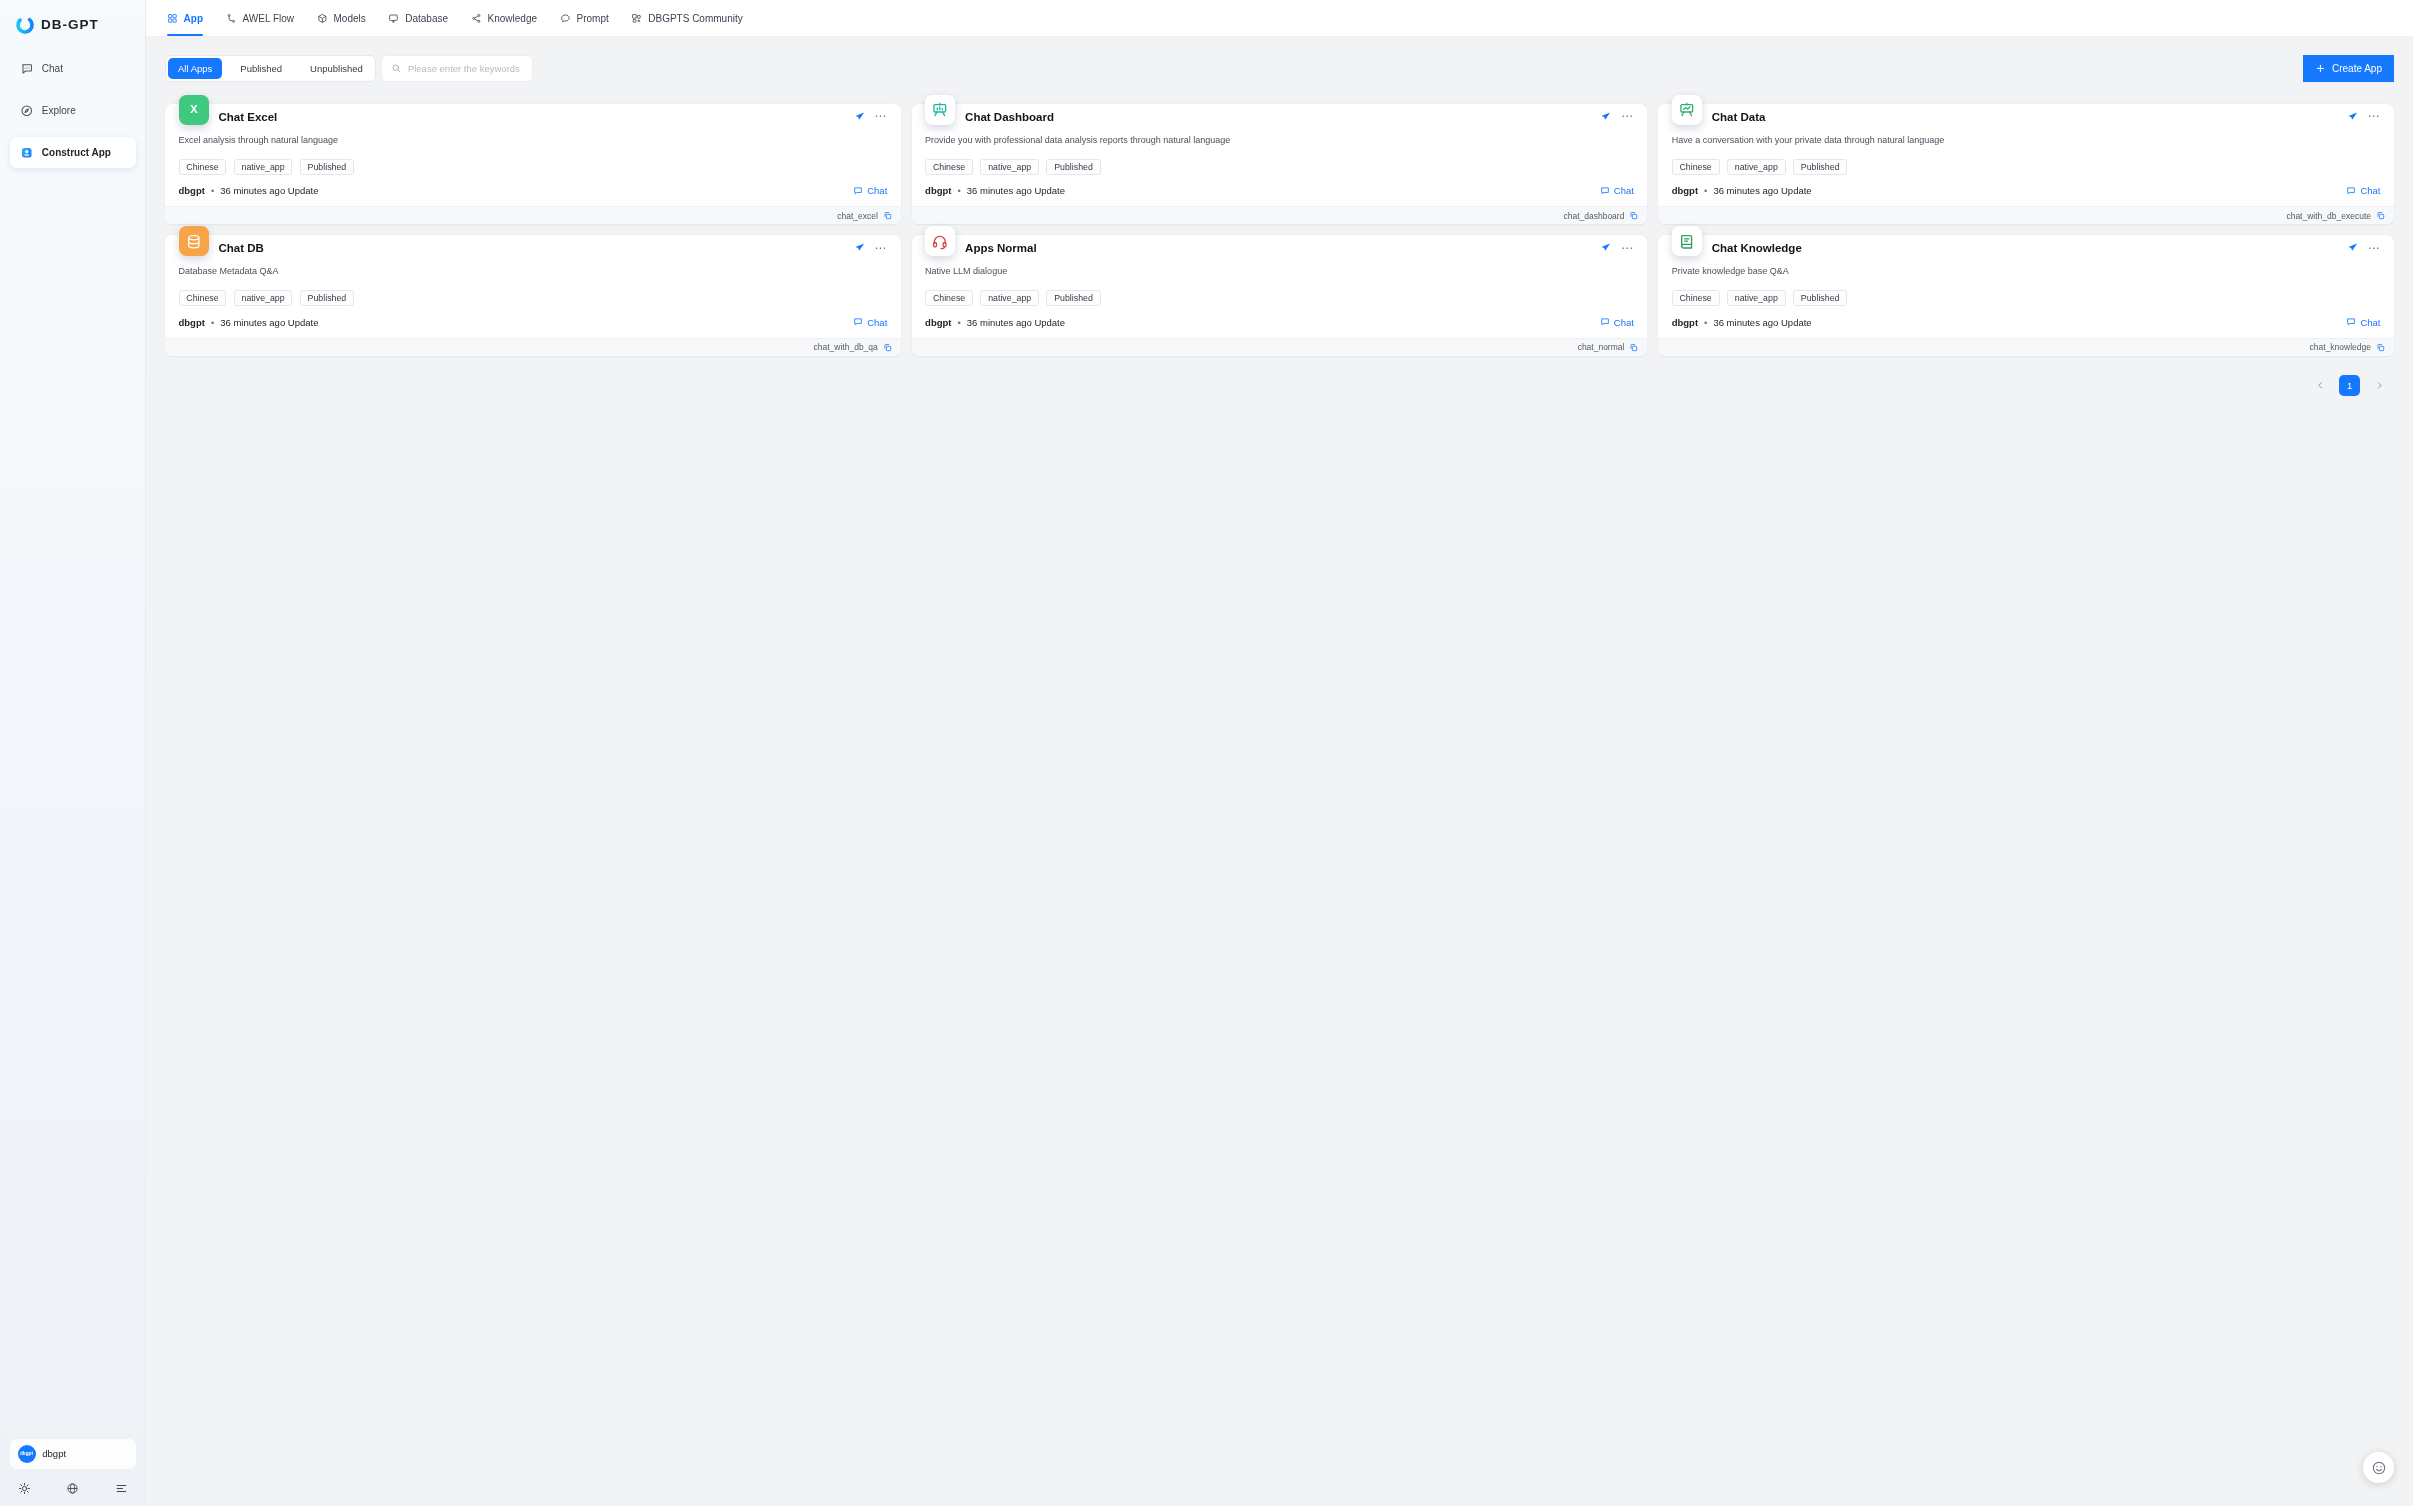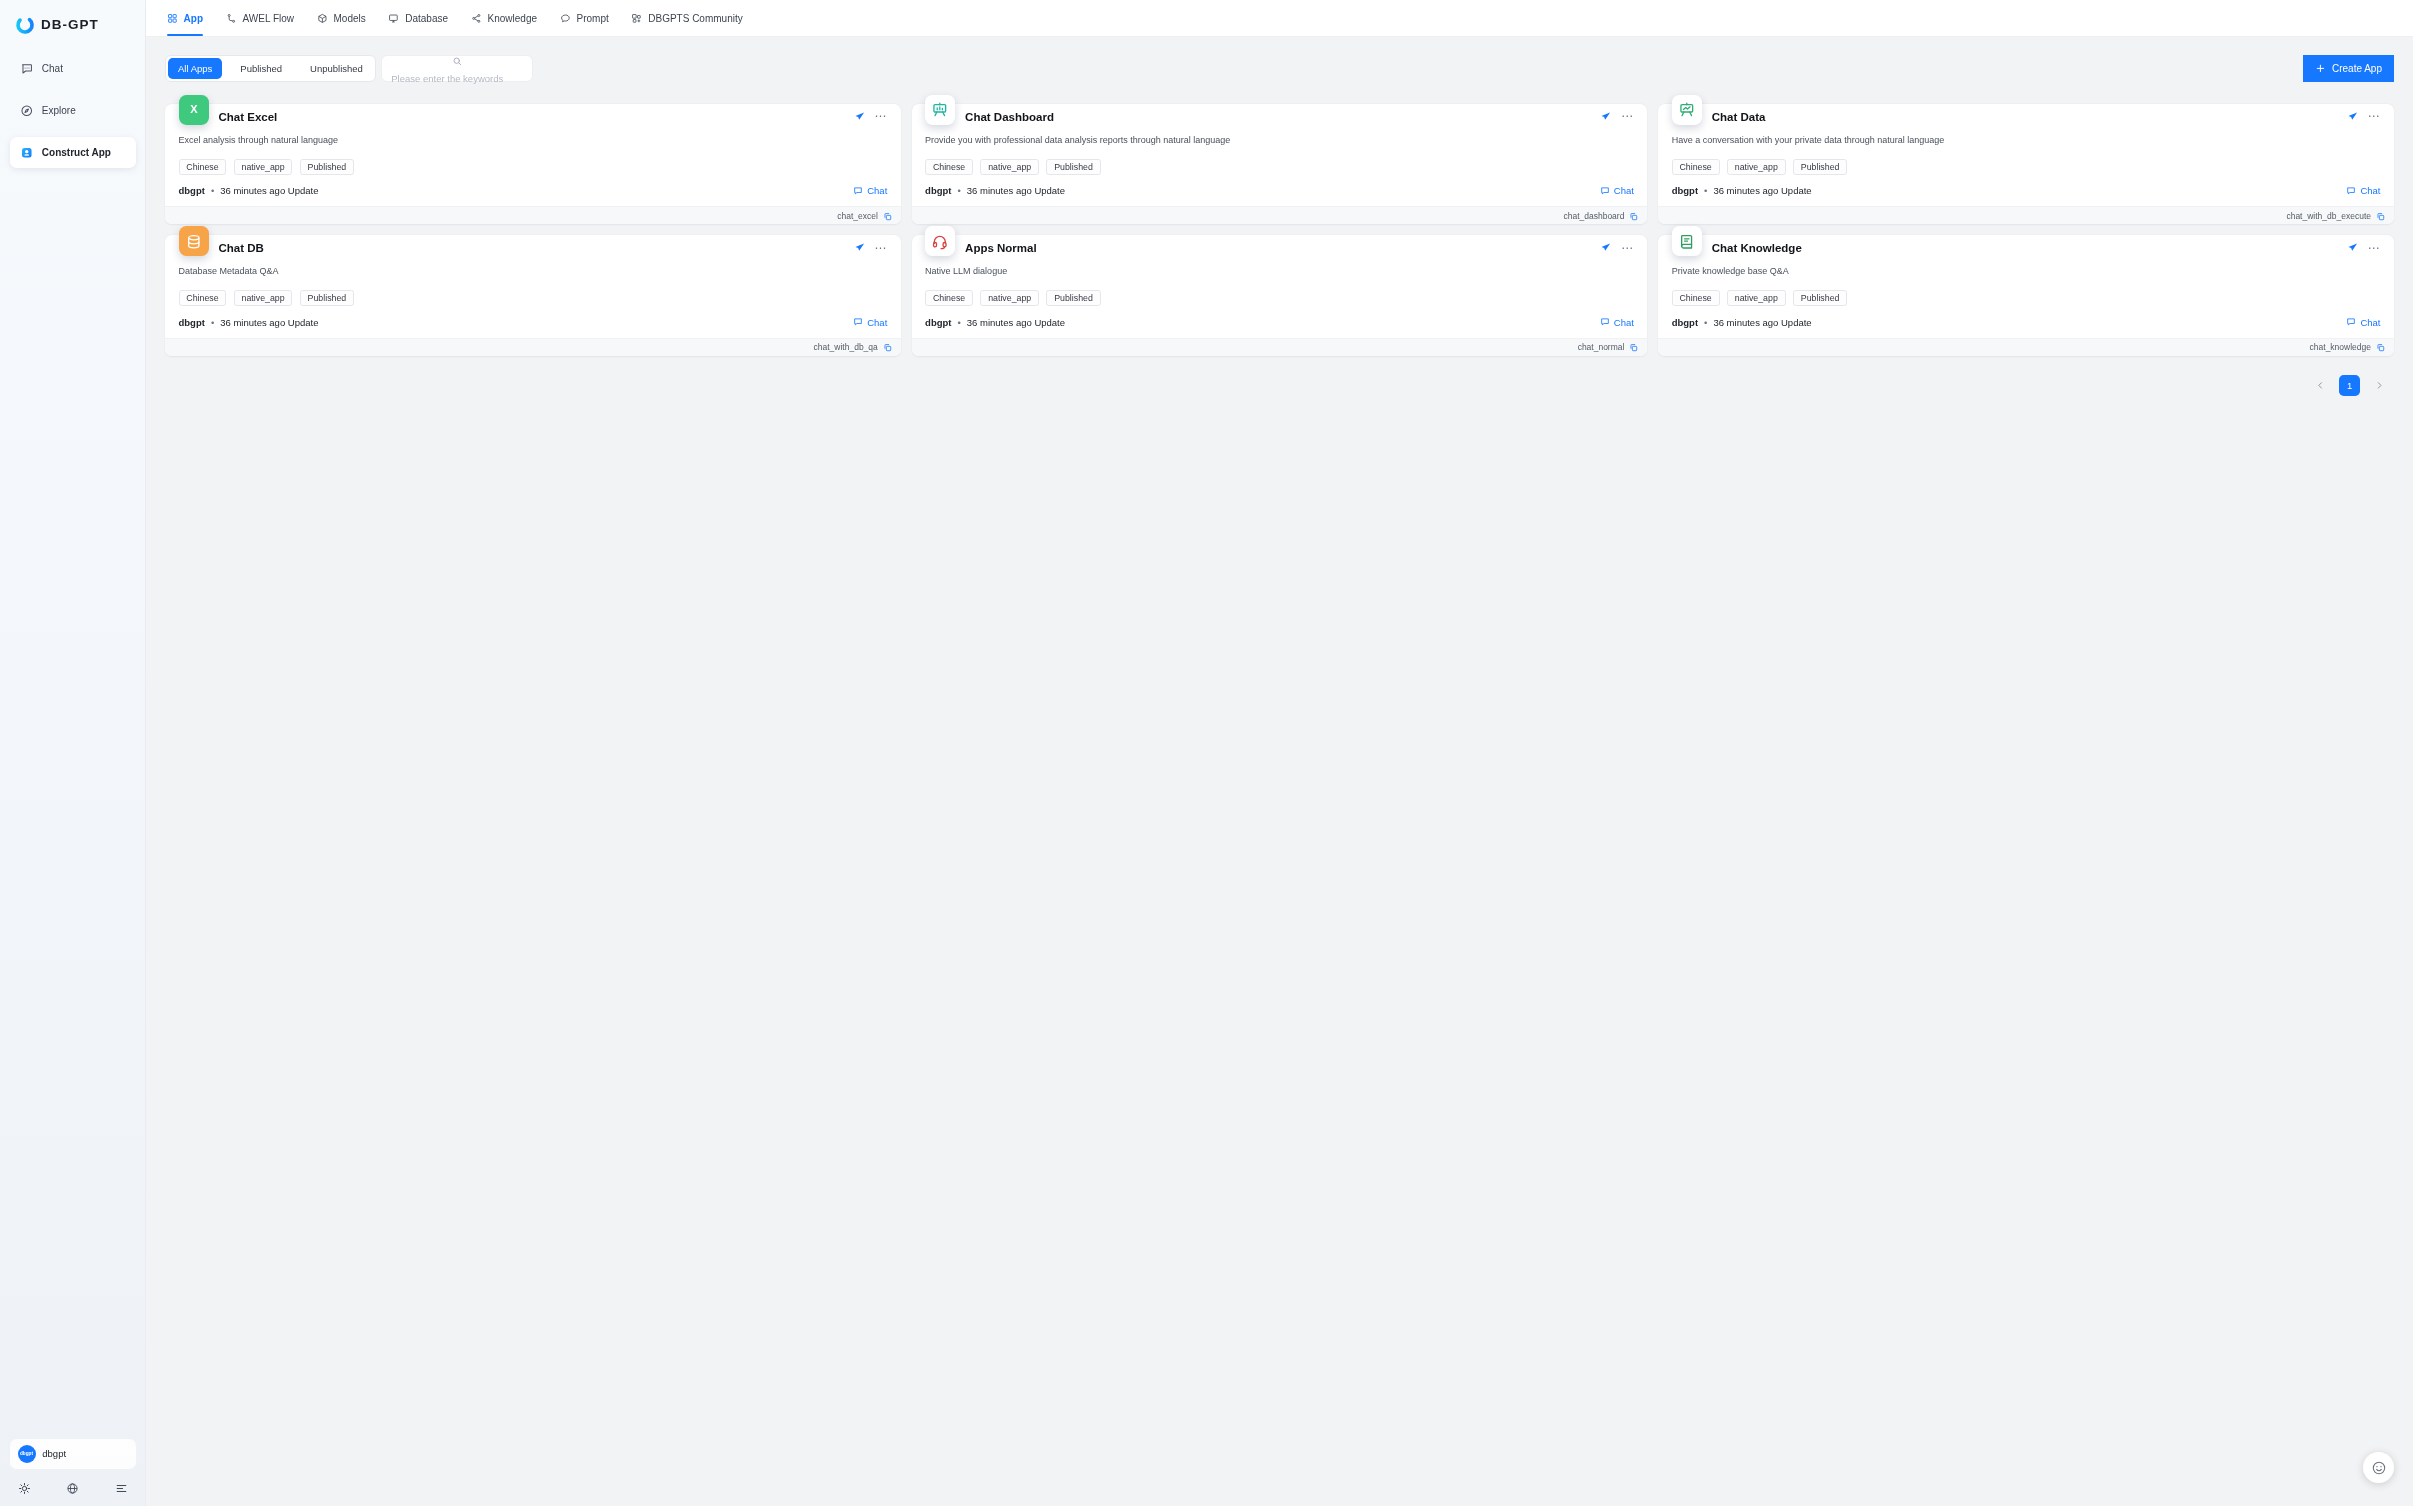--- a/index.html
+++ b/index.html
@@ -69,21 +69,21 @@
   
   .toolbar{display:flex;align-items:center;margin-bottom:21.6px}
   .tab-group{
     display:flex;background:#fff;border:0.7px solid #e6e8ee;border-radius:6px;
     padding:2px;gap:8px;
   }
   .tab{padding:5.4px 10px;font-size:9.5px;border-radius:4.7px;color:#353b45;cursor:pointer;white-space:nowrap}
   .tab.active{background:#1677ff;color:#fff}
   .search{
     display:flex;align-items:center;gap:6px;background:#fff;
-    border:0.7px solid #eceef2;border-radius:6px;padding:0 8.8px;height:27px;width:152px;margin-left:5.4px;flex-direction:column;
+    border:0.7px solid #eceef2;border-radius:6px;padding:0 8.8px;height:27px;width:152px;margin-left:5.4px;
   }
   .search input{border:0;outline:0;font-size:9.5px;flex:1;min-width:0;color:#1f2329;background:transparent}
   .search input::placeholder{color:#b4bac3}
   .create-btn{
     margin-left:auto;display:flex;align-items:center;gap:6px;
     background:#1677ff;color:#fff;font-size:10px;height:27px;padding:0 12px;
     border:0;border-radius:0;cursor:pointer;font-family:inherit;
   }
 
   
@@ -111,21 +111,21 @@
   .tag{
     font-size:8.8px;color:#353b45;background:#fdfdfe;
     border:0.7px solid #e3e6eb;border-radius:2.7px;padding:2px 6.8px;
   }
   .meta{display:flex;align-items:center;gap:6px;font-size:9.5px;color:#22262d;padding-bottom:10px}
   .owner{font-weight:bold}
   .dot{color:#6d7482}
   .chat-link{margin-left:auto;color:#1677ff;display:flex;gap:4px;align-items:center;font-size:9.5px;cursor:pointer}
   .card-footer{
     margin-top:auto;background:#f7f8fa;border-top:0.7px solid #f0f1f4;
-    border-radius:0 0 6.8px 6.8px;display:flex;justify-content:flex-end;align-items:flex-end;
+    border-radius:0 0 6.8px 6.8px;display:flex;justify-content:flex-end;align-items:center;
     gap:4.7px;padding:3.4px 8.8px;font-size:8.5px;color:#555b66;min-height:18px;
   }
   .copy-icon{color:#1677ff}
 
   
   .pagination{display:flex;justify-content:flex-end;align-items:center;gap:8px;margin-top:19px;padding-right:4px}
   .page-btn{
     width:21.6px;height:21.6px;border-radius:4.7px;color:#858b97;cursor:pointer;
     display:flex;align-items:center;justify-content:center;font-size:9.5px;background:transparent;
   }

